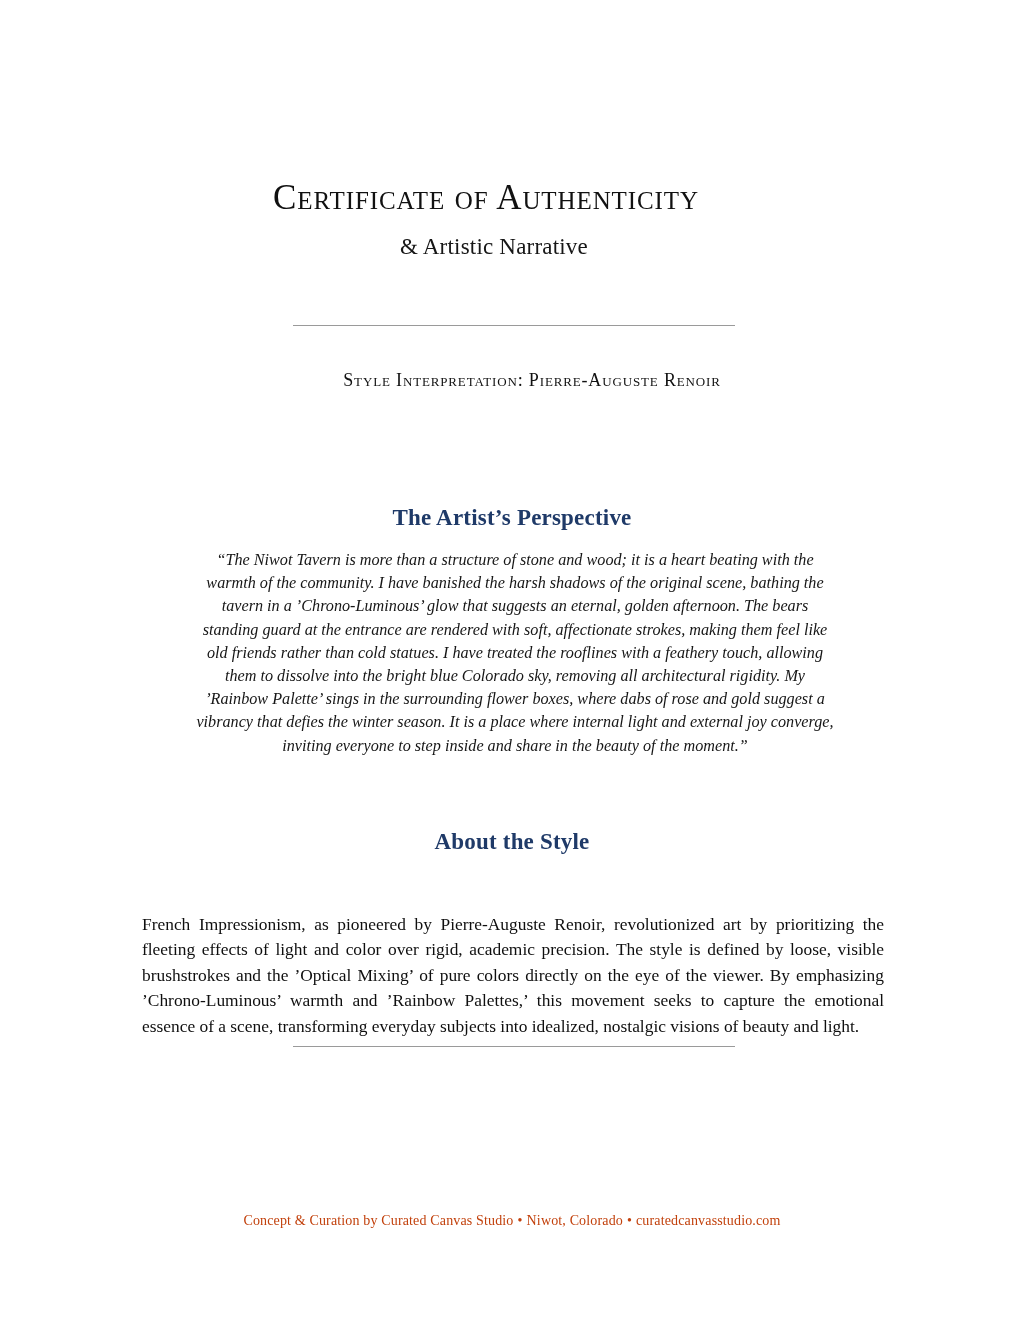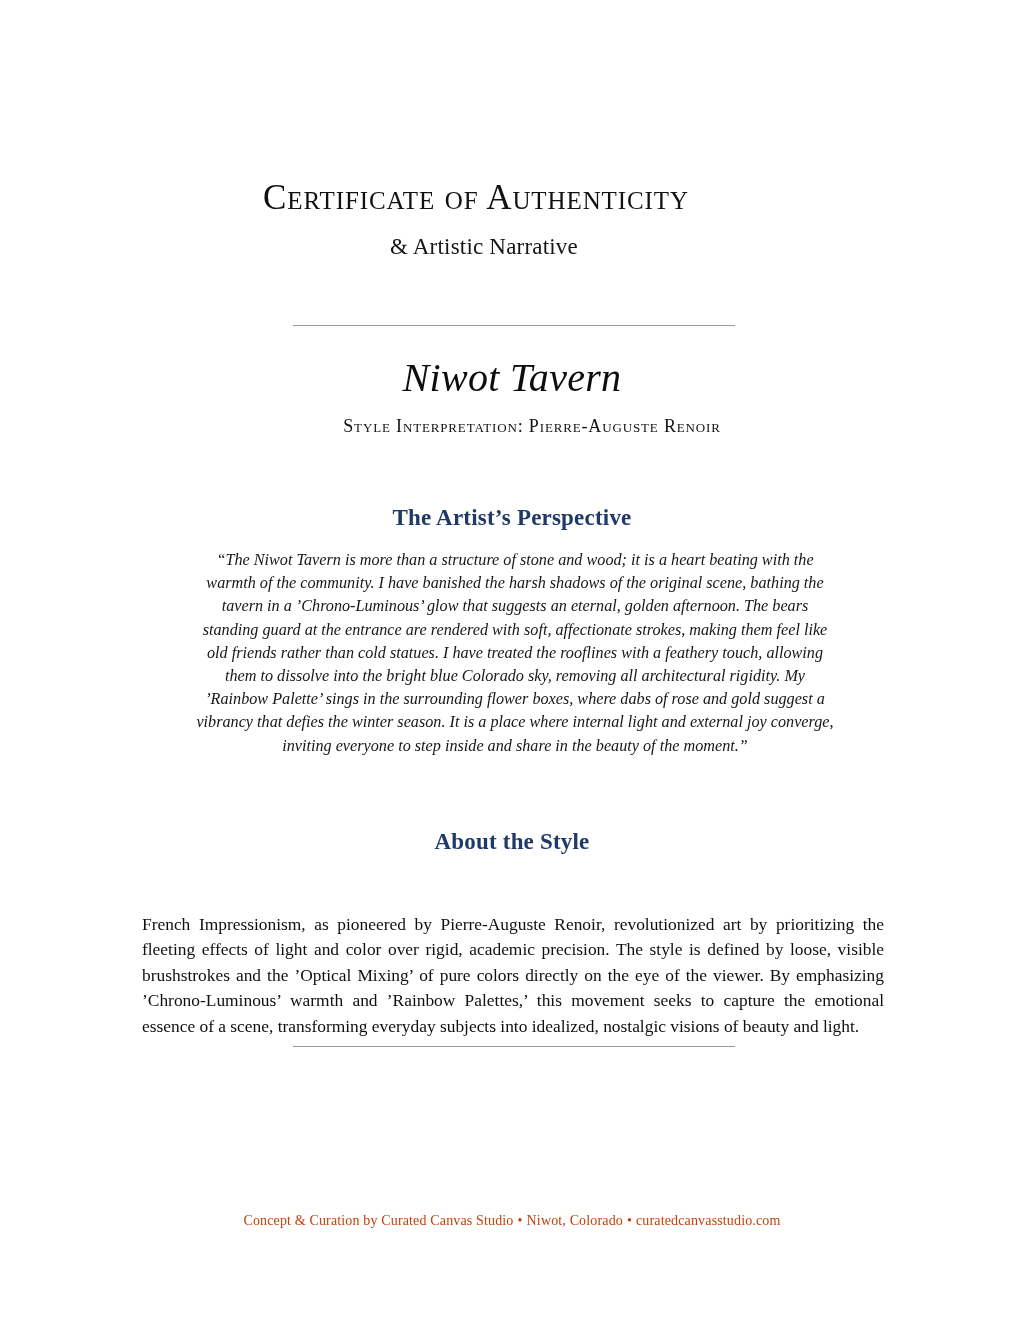--- a/index.html
+++ b/index.html
@@ -19,21 +19,21 @@
   .page {
     position: absolute;
     inset: 0;
     background: #ffffff;
   }
 
   
   .masthead {
     position: absolute;
     top: 178px;
-    left: 2px;
+    left: 12px;
     width: 948px;
     text-align: center;
   }
   .doc-title {
     font-family: "Liberation Serif", "DejaVu Serif", serif;
     font-size: 35px;
     font-weight: 400;
     font-variant: small-caps;
     letter-spacing: 0.9px;
     color: #111111;
@@ -149,21 +149,20 @@
 <div class="page">
 
   <div class="masthead">
     <h1 class="doc-title">Certificate of Authenticity</h1>
     <div class="doc-subtitle">&amp; Artistic Narrative</div>
   </div>
 
   <div class="rule rule-top"></div>
 
   <div class="artwork-block">
-    <div class="artwork-title">Niwot Tavern</div>
     <div class="artwork-style">Style Interpretation: Pierre-Auguste Renoir</div>
   </div>
 
   <div class="section-heading heading-perspective">The Artist’s Perspective</div>
 
   <div class="quote">“The Niwot Tavern is more than a structure of stone and wood; it is a heart beating with the warmth of the community. I have banished the harsh shadows of the original scene, bathing the tavern in a ’Chrono-Luminous’ glow that suggests an eternal, golden afternoon. The bears standing guard at the entrance are rendered with soft, affectionate strokes, making them feel like old friends rather than cold statues. I have treated the rooflines with a feathery touch, allowing them to dissolve into the bright blue Colorado sky, removing all architectural rigidity. My ’Rainbow Palette’ sings in the surrounding flower boxes, where dabs of rose and gold suggest a vibrancy that defies the winter season. It is a place where internal light and external joy converge, inviting everyone to step inside and share in the beauty of the moment.”</div>
 
   <div class="section-heading heading-style">About the Style</div>
 
   <div class="body-copy">French Impressionism, as pioneered by Pierre-Auguste Renoir, revolutionized art by prioritizing the fleeting effects of light and color over rigid, academic precision. The style is defined by loose, visible brushstrokes and the ’Optical Mixing’ of pure colors directly on the eye of the viewer. By emphasizing ’Chrono-Luminous’ warmth and ’Rainbow Palettes,’ this movement seeks to capture the emotional essence of a scene, transforming everyday subjects into idealized, nostalgic visions of beauty and light.</div>

